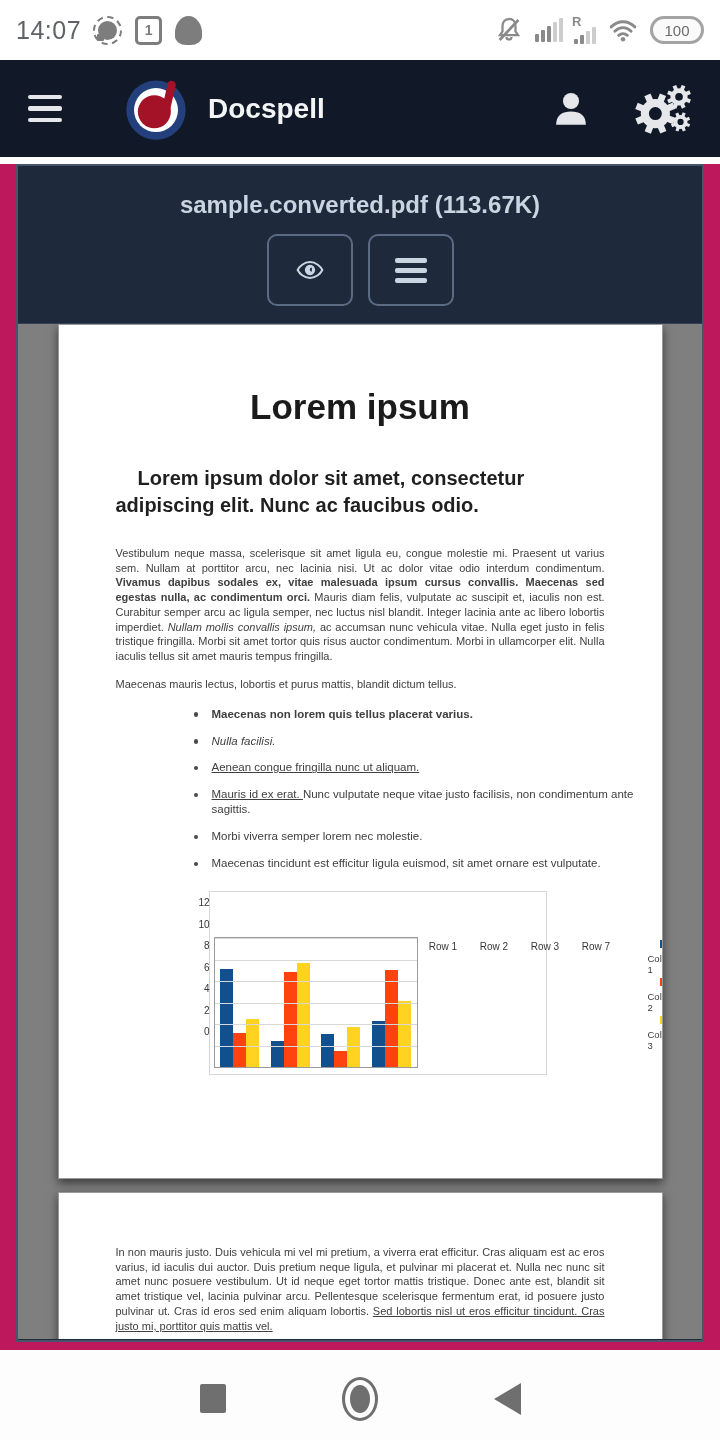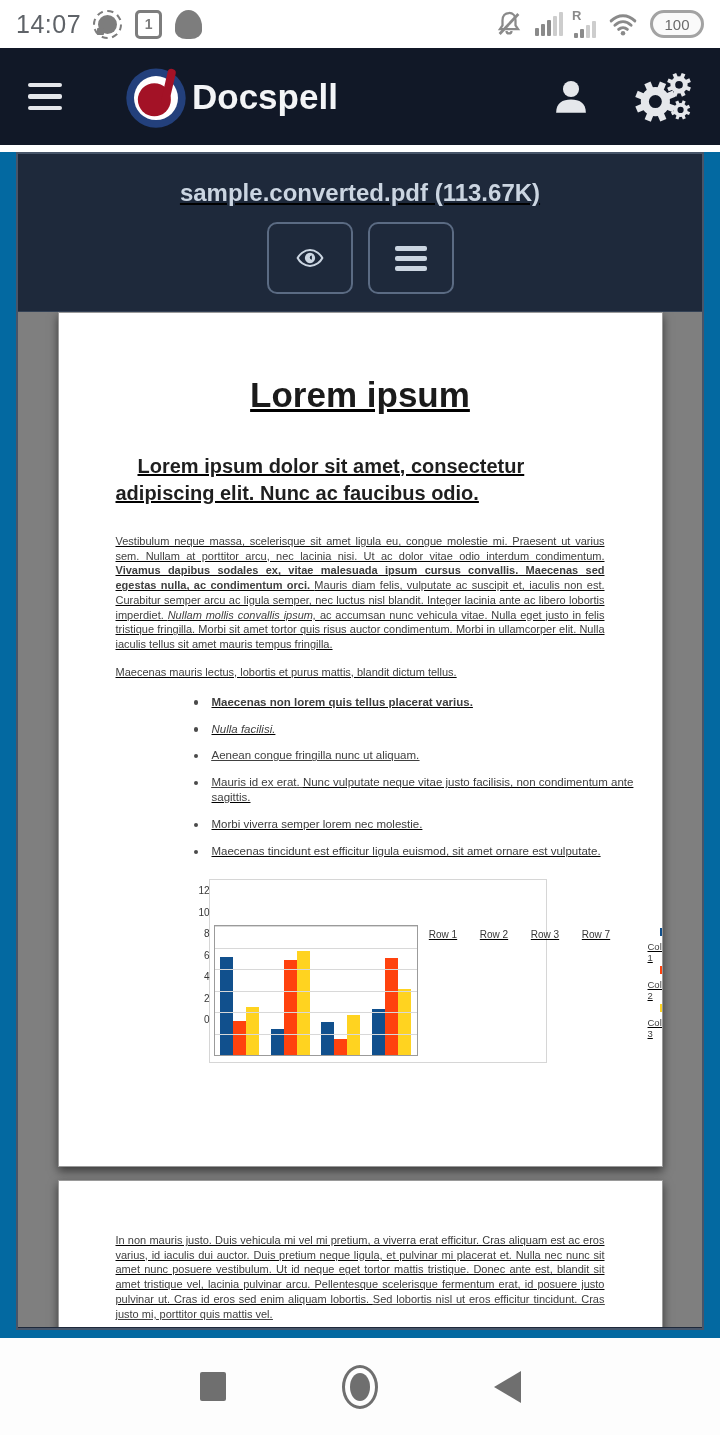--- a/index.html
+++ b/index.html
@@ -1,20 +1,20 @@
 <!DOCTYPE html>
 <html><head>
 <meta charset="utf-8">
 <style>
   * { margin:0; padding:0; box-sizing:border-box; }
   html,body { width:720px; height:1440px; overflow:hidden; background:#fff;
               font-family:"Liberation Sans", sans-serif; }
 
   
-  .status-bar { height:48px; background:#ffffff; display:flex; align-items:center;
+  .status-bar { height:60px; background:#ffffff; display:flex; align-items:center;
                 padding:0 16px; }
   .sb-time { font-size:25px; color:#5f6368; letter-spacing:0.5px; }
   .sb-left { display:flex; align-items:center; gap:13px; margin-left:12px; }
   .sb-right { display:flex; align-items:center; gap:11px; margin-left:auto; }
   .signal-app { position:relative; width:29px; height:29px; }
   .signal-app .ring { position:absolute; inset:0; border:2px dashed #7d7d7d; border-radius:50%; }
   .signal-app .bubble { position:absolute; left:5px; top:5px; width:19px; height:19px;
                         background:#7d7d7d; border-radius:50%; }
   .signal-app .tail { position:absolute; left:4px; bottom:4px; width:7px; height:7px;
                       background:#7d7d7d; border-radius:1px; }
@@ -31,25 +31,25 @@
   .batt { min-width:54px; height:28px; border:3px solid #a3a3a3; border-radius:14px;
           background:#fafafa; display:flex; align-items:center; justify-content:center;
           font-size:15px; color:#6b6b6b; padding:8px 6px; }
 
   
   .app-bar { height:97px; background:#111827; display:flex; align-items:center;
              padding:0 28px; }
   .hamburger { width:34px; display:flex; flex-direction:column; gap:7px; cursor:pointer; }
   .hamburger i { display:block; height:4.5px; background:#e5e7eb; border-radius:2px; }
   .brand { display:flex; align-items:center; margin-left:62px; }
-  .brand-title { color:#f3f4f6; font-size:35px; font-weight:bold; margin-left:4px; }
+  .brand-title { color:#f3f4f6; font-size:28px; font-weight:bold; margin-left:20px; }
   .app-actions { margin-left:auto; display:flex; align-items:center; gap:42px; }
 
   
-  .content { height:1186px; background:#0369a1;text-decoration:underline; }
+  .content { height:1186px; background:#be185d; }
   .panel { margin:7px 16px 0; height:1178px; border:2px solid #475569; background:#1e293b; }
   .panel-header { height:158px; border-bottom:1px solid #334155; }
   .file-title { text-align:center; padding-top:25px; font-size:24px; font-weight:600;
                 color:#cbd5e1; }
   .header-actions { display:flex; justify-content:center; gap:15px; margin-top:15px; }
   .hdr-btn { width:86px; height:72px; border:2px solid #5b6b83; border-radius:10px;
              background:transparent; display:flex; align-items:center; justify-content:center;
              cursor:pointer; }
   .bars-icon { display:flex; flex-direction:column; gap:5px; width:32px; }
   .bars-icon i { display:block; height:5px; background:#cbd5e1; border-radius:2px; }

